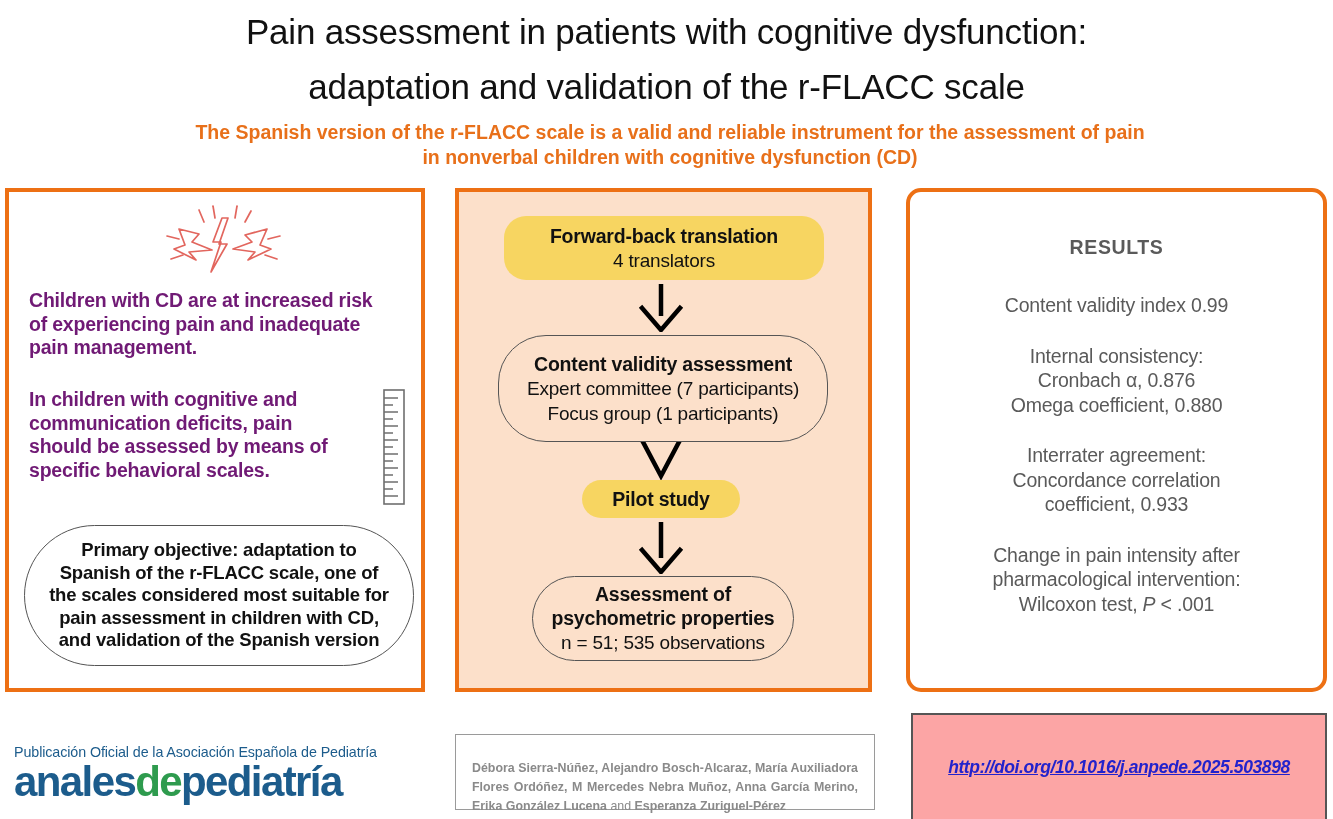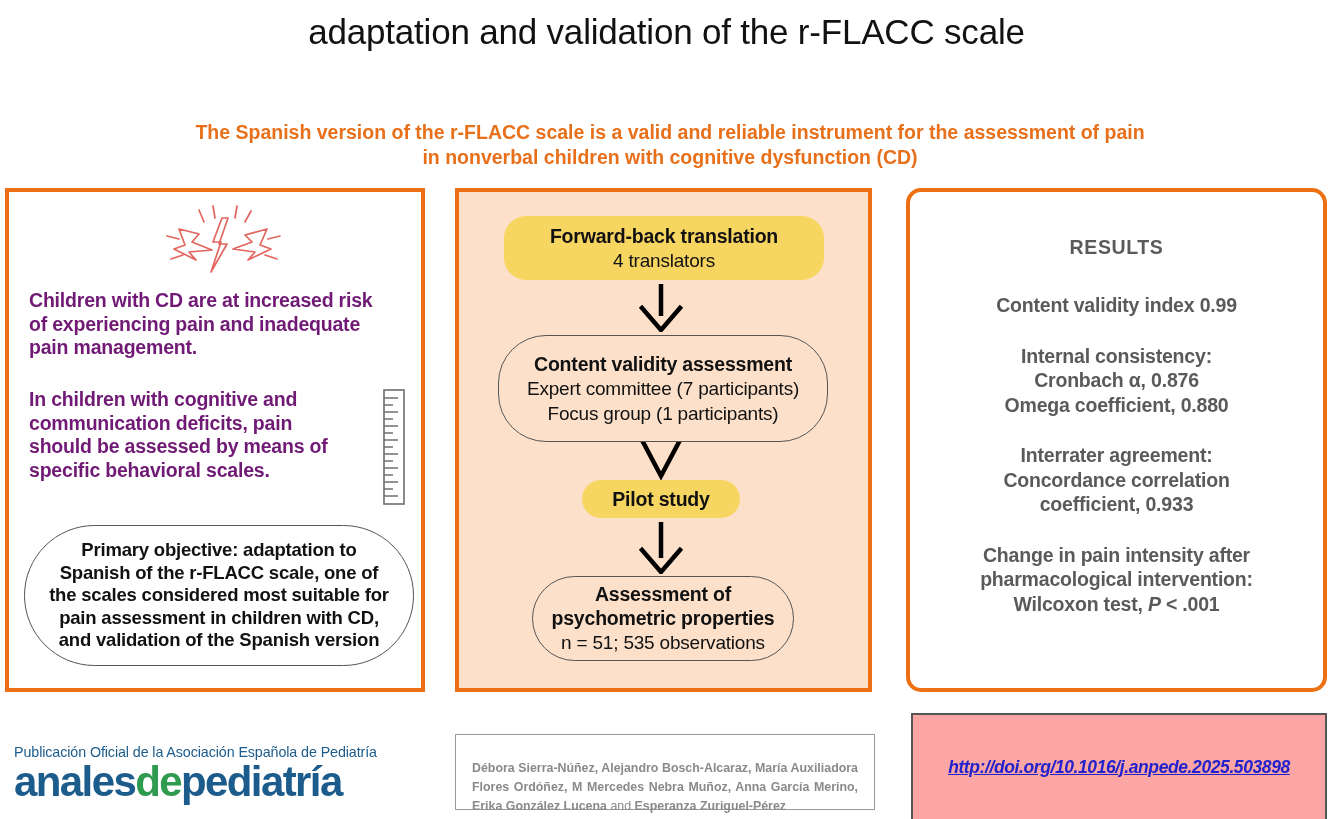--- a/index.html
+++ b/index.html
@@ -150,21 +150,21 @@
     color: #5A5A5A;
   }
   #results-heading {
     font-weight: bold;
     font-size: 19.5px;
     letter-spacing: 0.6px;
     color: #5A5A5A;
     margin-bottom: 34px;
   }
   .result-block {
-    font-weight: bold;
+    font-weight: normal;
     font-size: 19.5px;
     line-height: 24.5px;
     color: #5A5A5A;
     margin-bottom: 26px;
     padding: 0 14px;
     letter-spacing: -0.2px;
   }
   .result-block:last-child { margin-bottom: 0; }
   .ital { font-style: italic; }
 
@@ -228,20 +228,21 @@
     font-style: italic;
     color: #2222CC;
     text-decoration: underline;
     letter-spacing: -0.4px;
   }
 </style>
 </head>
 <body>
 
 <div id="title-block">
+  <div class="title-line">Pain assessment in patients with cognitive dysfunction:</div>
   <div class="title-line">adaptation and validation of the r-FLACC scale</div>
 </div>
 
 <div id="subtitle-block">
   <div>The Spanish version of the r-FLACC scale is a valid and reliable instrument for the assessment of pain</div>
   <div>in nonverbal children with cognitive dysfunction (CD)</div>
 </div>
 
 <div class="panel" id="panel-left">
 

